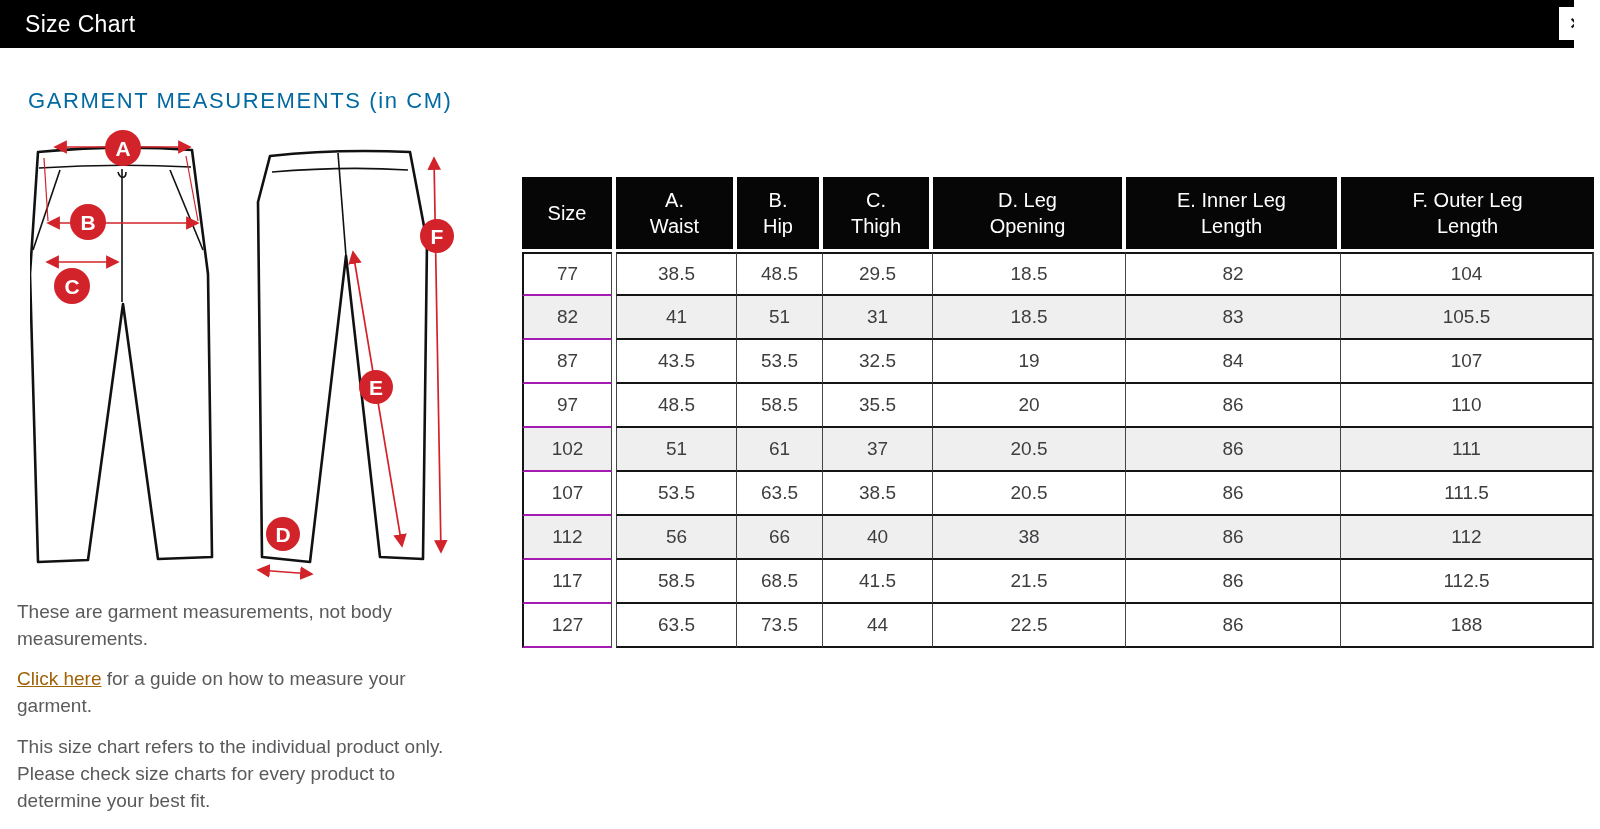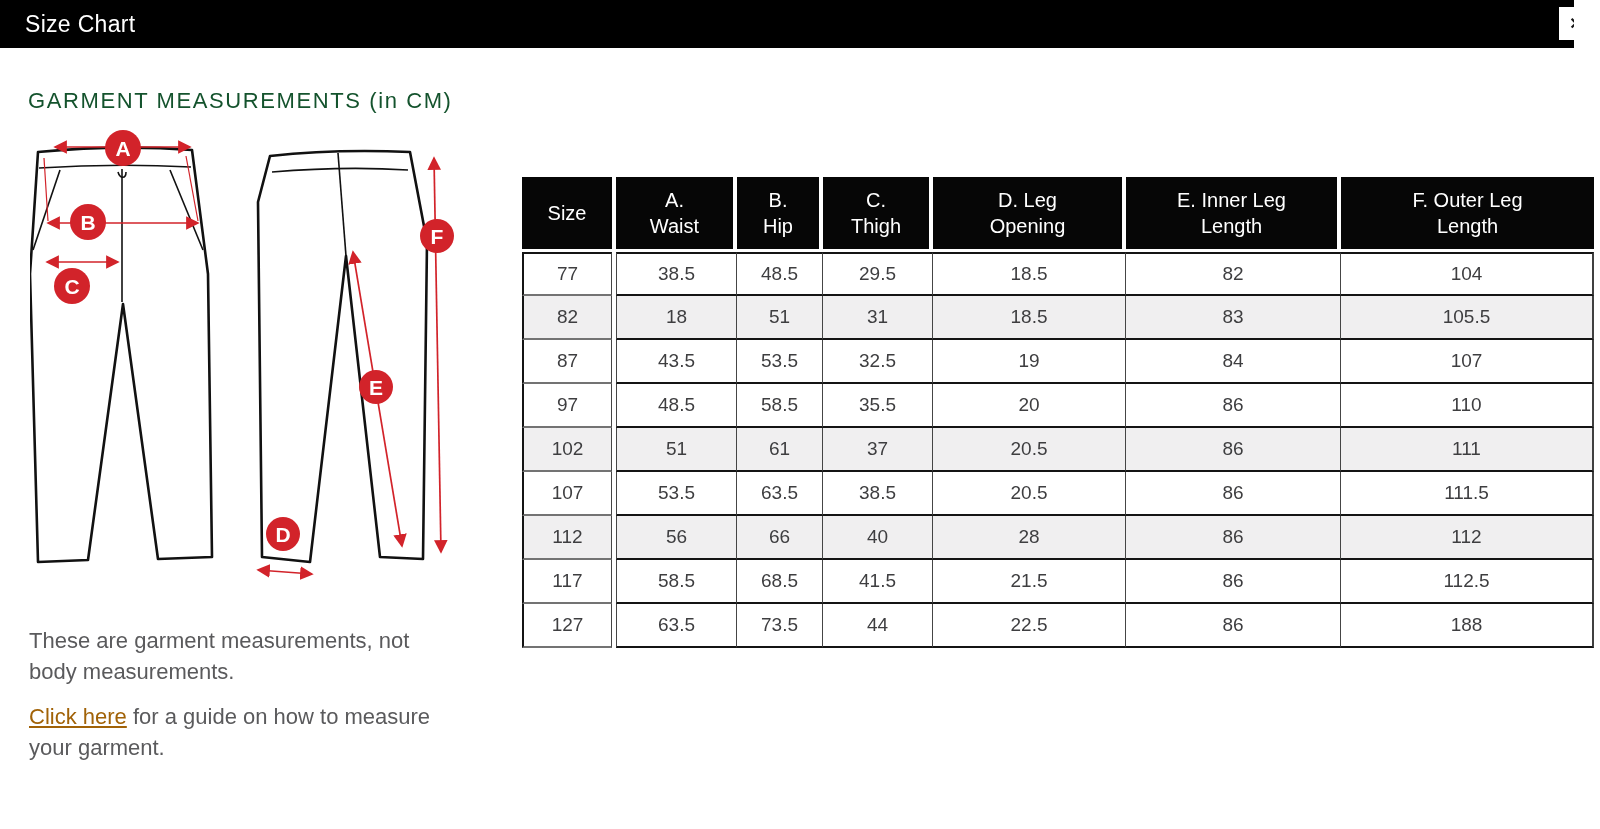--- a/index.html
+++ b/index.html
@@ -6,44 +6,44 @@
   html,body { background:#ffffff; }
   body { font-family:"Liberation Sans", sans-serif; }
   .page { position:relative; width:1600px; height:829px; background:#fff; overflow:hidden; }
 
   
   .topbar { position:absolute; left:0; top:0; width:1574px; height:48px; background:#000; overflow:hidden; }
   .topbar h1 { position:absolute; left:25px; top:0; line-height:48px; color:#fff; font-size:23px; font-weight:500; letter-spacing:.3px; }
   .close-btn { position:absolute; right:-19px; top:7px; width:34px; height:33px; background:#fff; border:none; color:#161616; font-size:16px; font-weight:bold; display:flex; align-items:center; justify-content:center; cursor:pointer; }
 
   
-  .section-heading { position:absolute; left:28px; top:88px; font-size:22px; font-weight:400; color:#14532d; letter-spacing:1.6px; }
+  .section-heading { position:absolute; left:28px; top:88px; font-size:22px; font-weight:400; color:#0369a1; letter-spacing:1.6px; }
 
   
   .diagram { position:absolute; left:30px; top:122px; width:440px; height:470px; }
   .pants-line { fill:#fff; stroke:#111; stroke-width:2.6; stroke-linejoin:round; }
   .pants-detail { fill:none; stroke:#111; stroke-width:1.6; }
   .arrow { fill:none; stroke:#d2232a; stroke-width:1.7; }
   .red-guide { fill:none; stroke:#d2232a; stroke-width:1.2; }
   .badge-circle { fill:#d2232a; }
   .badge-letter { fill:#fff; font-size:21px; font-weight:bold; text-anchor:middle; font-family:"Liberation Sans", sans-serif; }
 
   
-  .notes { position:absolute; left:29px; top:598px; width:432px; color:#5a5a5c; font-size:22px; line-height:1.43;margin-top:27px; }
+  .notes { position:absolute; left:17px; top:598px; width:432px; color:#5a5a5c; font-size:19px; line-height:1.43; }
   .notes p { margin-bottom:13px; }
   .notes a { color:#a16207; text-decoration:underline; cursor:pointer; }
 
   
   .size-table { position:absolute; left:522px; top:177px; border-collapse:separate; border-spacing:0; table-layout:fixed; }
   .size-table th.hcell { background:#060606; color:#fff; font-size:20px; font-weight:400; height:75px; text-align:center; vertical-align:middle; padding:0 2px; line-height:1.3; border-bottom:3px solid #fff; }
   .size-table th.hcell.gap-right { border-right:4px solid #fff; }
   .size-table th.spacer, .size-table td.spacer { background:#fff; padding:0; border:none; }
   .size-table td { height:44px; text-align:center; vertical-align:middle; font-size:19px; color:#3e3e40; padding:0; background:#fff; }
   .size-table tr.alt td.size-cell, .size-table tr.alt td.data-cell { background:#f0eff0; }
-  .size-table td.size-cell { border-left:2px solid #141414; border-right:1px solid #454545; border-bottom:2px solid #737373; }
+  .size-table td.size-cell { border-left:2px solid #141414; border-right:1px solid #454545; border-bottom:2px solid #a21caf; }
   .size-table td.data-cell { border-right:1px solid #454545; border-bottom:2px solid #141414; }
   .size-table td.first-data { border-left:1px solid #454545; }
   .size-table td.last-data { border-right:2px solid #404040; }
   .size-table tr.first td.size-cell, .size-table tr.first td.data-cell { border-top:2px solid #141414; }
 </style>
 </head>
 <body>
 
 <div class="page">
 
@@ -113,20 +113,21 @@
       <g>
         <circle class="badge-circle" cx="407" cy="114" r="17"></circle>
         <text class="badge-letter" x="407" y="122">F</text>
       </g>
     </svg>
   </div>
 
   <div class="notes">
     <p>These are garment measurements, not body measurements.</p>
     <p><a>Click here</a><span> for a guide on how to measure your garment.</span></p>
+    <p>This size chart refers to the individual product only. Please check size charts for every product to determine your best fit.</p>
   </div>
 
   <table class="size-table" id="measurements-table">
     <colgroup id="table-colgroup">
         <col style="width: 90px;">
         <col style="width: 4px;">
         <col style="width: 121px;">
         <col style="width: 86px;">
         <col style="width: 110px;">
         <col style="width: 193px;">
@@ -172,21 +173,21 @@
           <td class="data-cell first-data">38.5</td>
           <td class="data-cell">48.5</td>
           <td class="data-cell">29.5</td>
           <td class="data-cell">18.5</td>
           <td class="data-cell">82</td>
           <td class="data-cell last-data">104</td>
         </tr>
         <tr class="alt ">
           <td class="size-cell">82</td>
           <td class="spacer"></td>
-          <td class="data-cell first-data">18</td>
+          <td class="data-cell first-data">41</td>
           <td class="data-cell">51</td>
           <td class="data-cell">31</td>
           <td class="data-cell">18.5</td>
           <td class="data-cell">83</td>
           <td class="data-cell last-data">105.5</td>
         </tr>
         <tr class="">
           <td class="size-cell">87</td>
           <td class="spacer"></td>
           <td class="data-cell first-data">43.5</td>
@@ -225,21 +226,21 @@
           <td class="data-cell">20.5</td>
           <td class="data-cell">86</td>
           <td class="data-cell last-data">111.5</td>
         </tr>
         <tr class="alt ">
           <td class="size-cell">112</td>
           <td class="spacer"></td>
           <td class="data-cell first-data">56</td>
           <td class="data-cell">66</td>
           <td class="data-cell">40</td>
-          <td class="data-cell">28</td>
+          <td class="data-cell">38</td>
           <td class="data-cell">86</td>
           <td class="data-cell last-data">112</td>
         </tr>
         <tr class="">
           <td class="size-cell">117</td>
           <td class="spacer"></td>
           <td class="data-cell first-data">58.5</td>
           <td class="data-cell">68.5</td>
           <td class="data-cell">41.5</td>
           <td class="data-cell">21.5</td>

